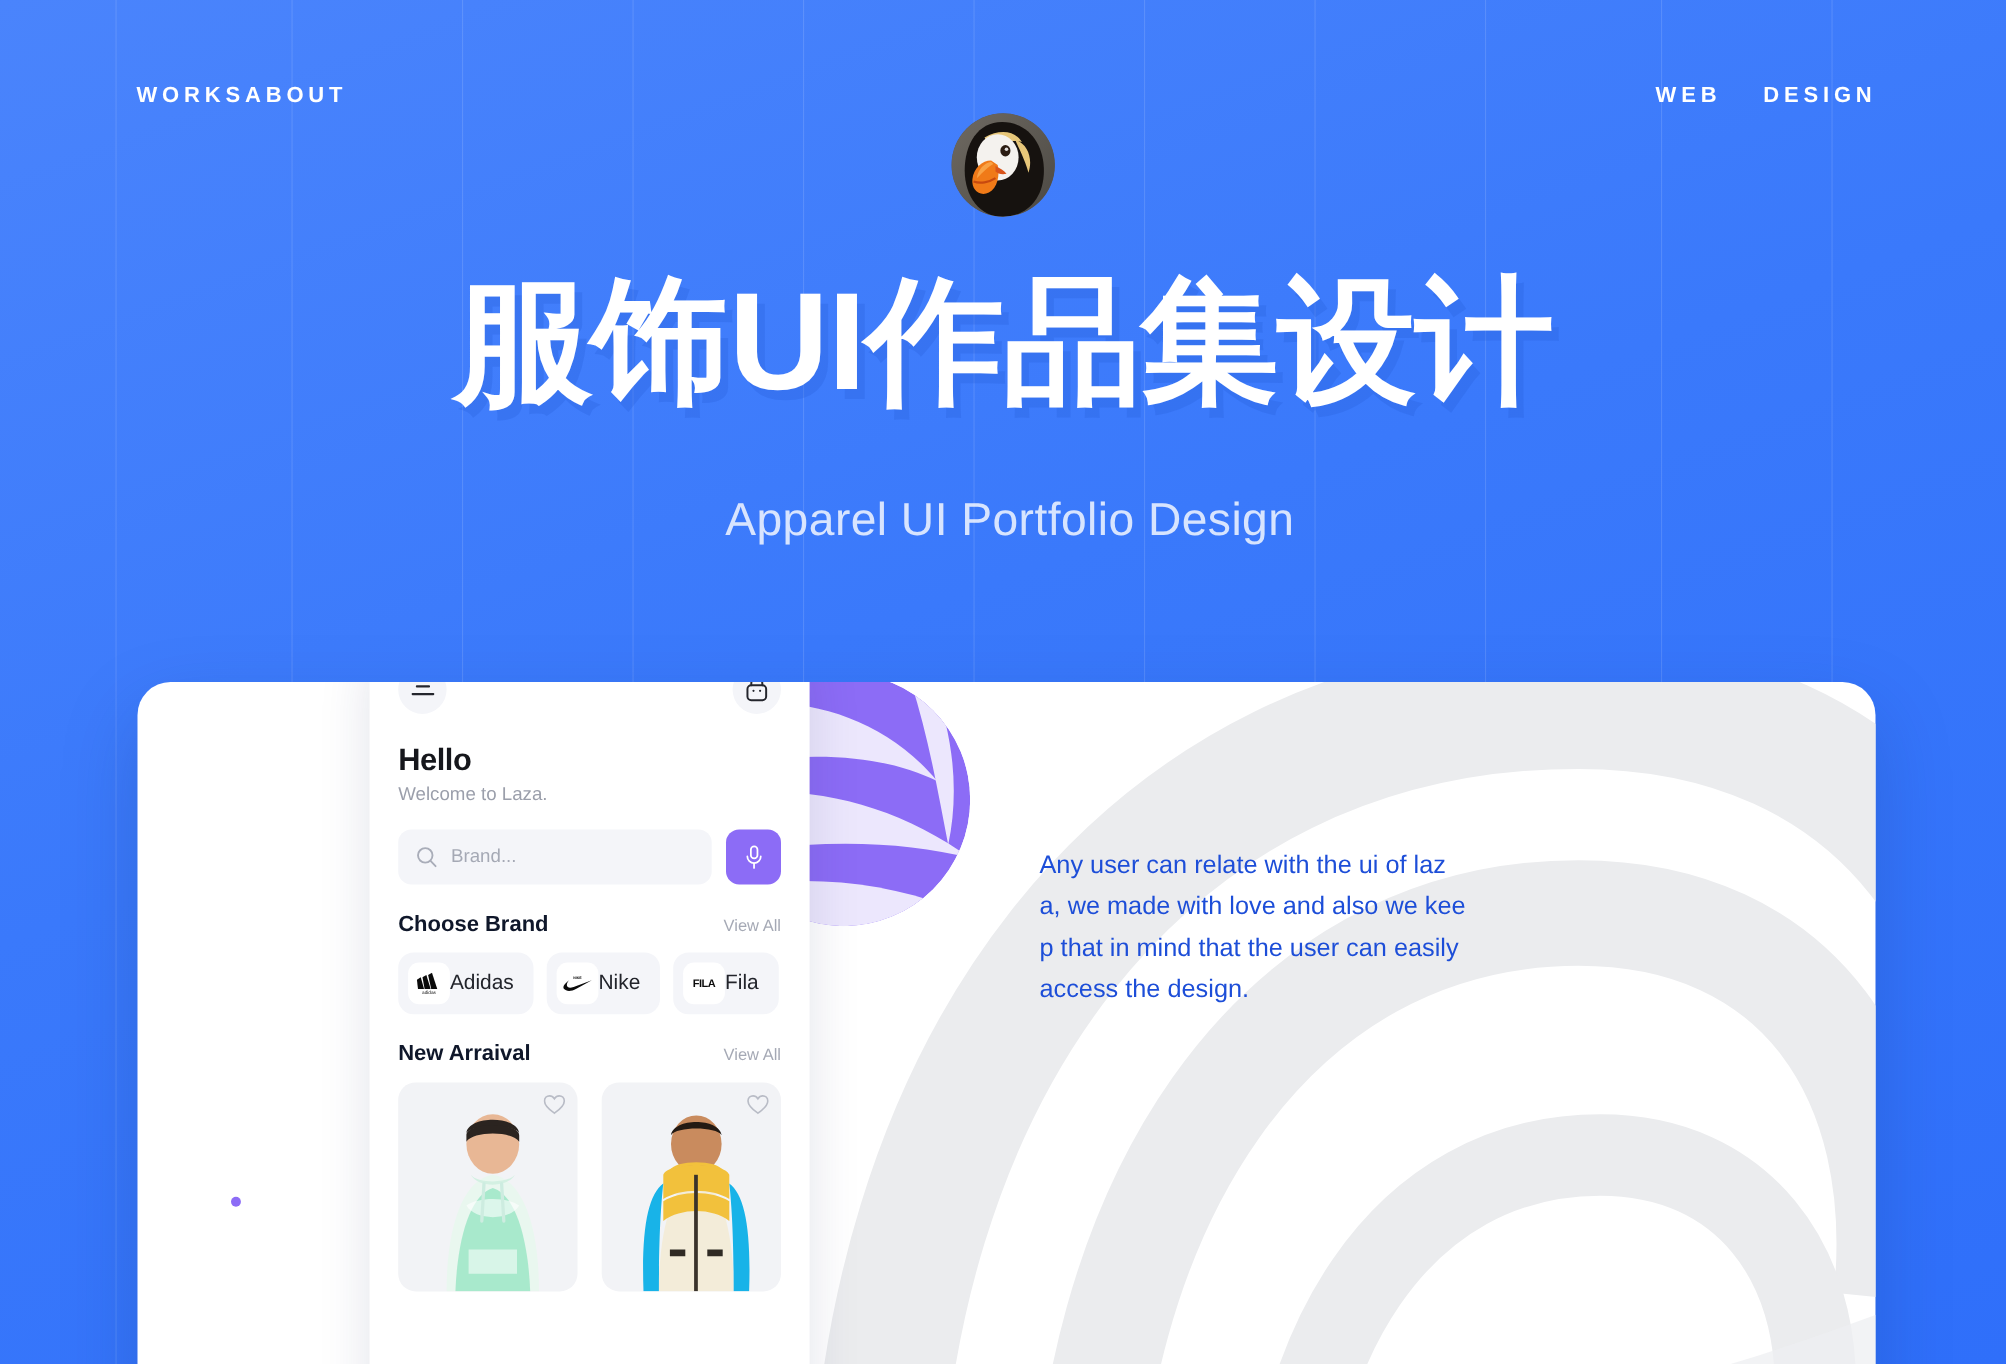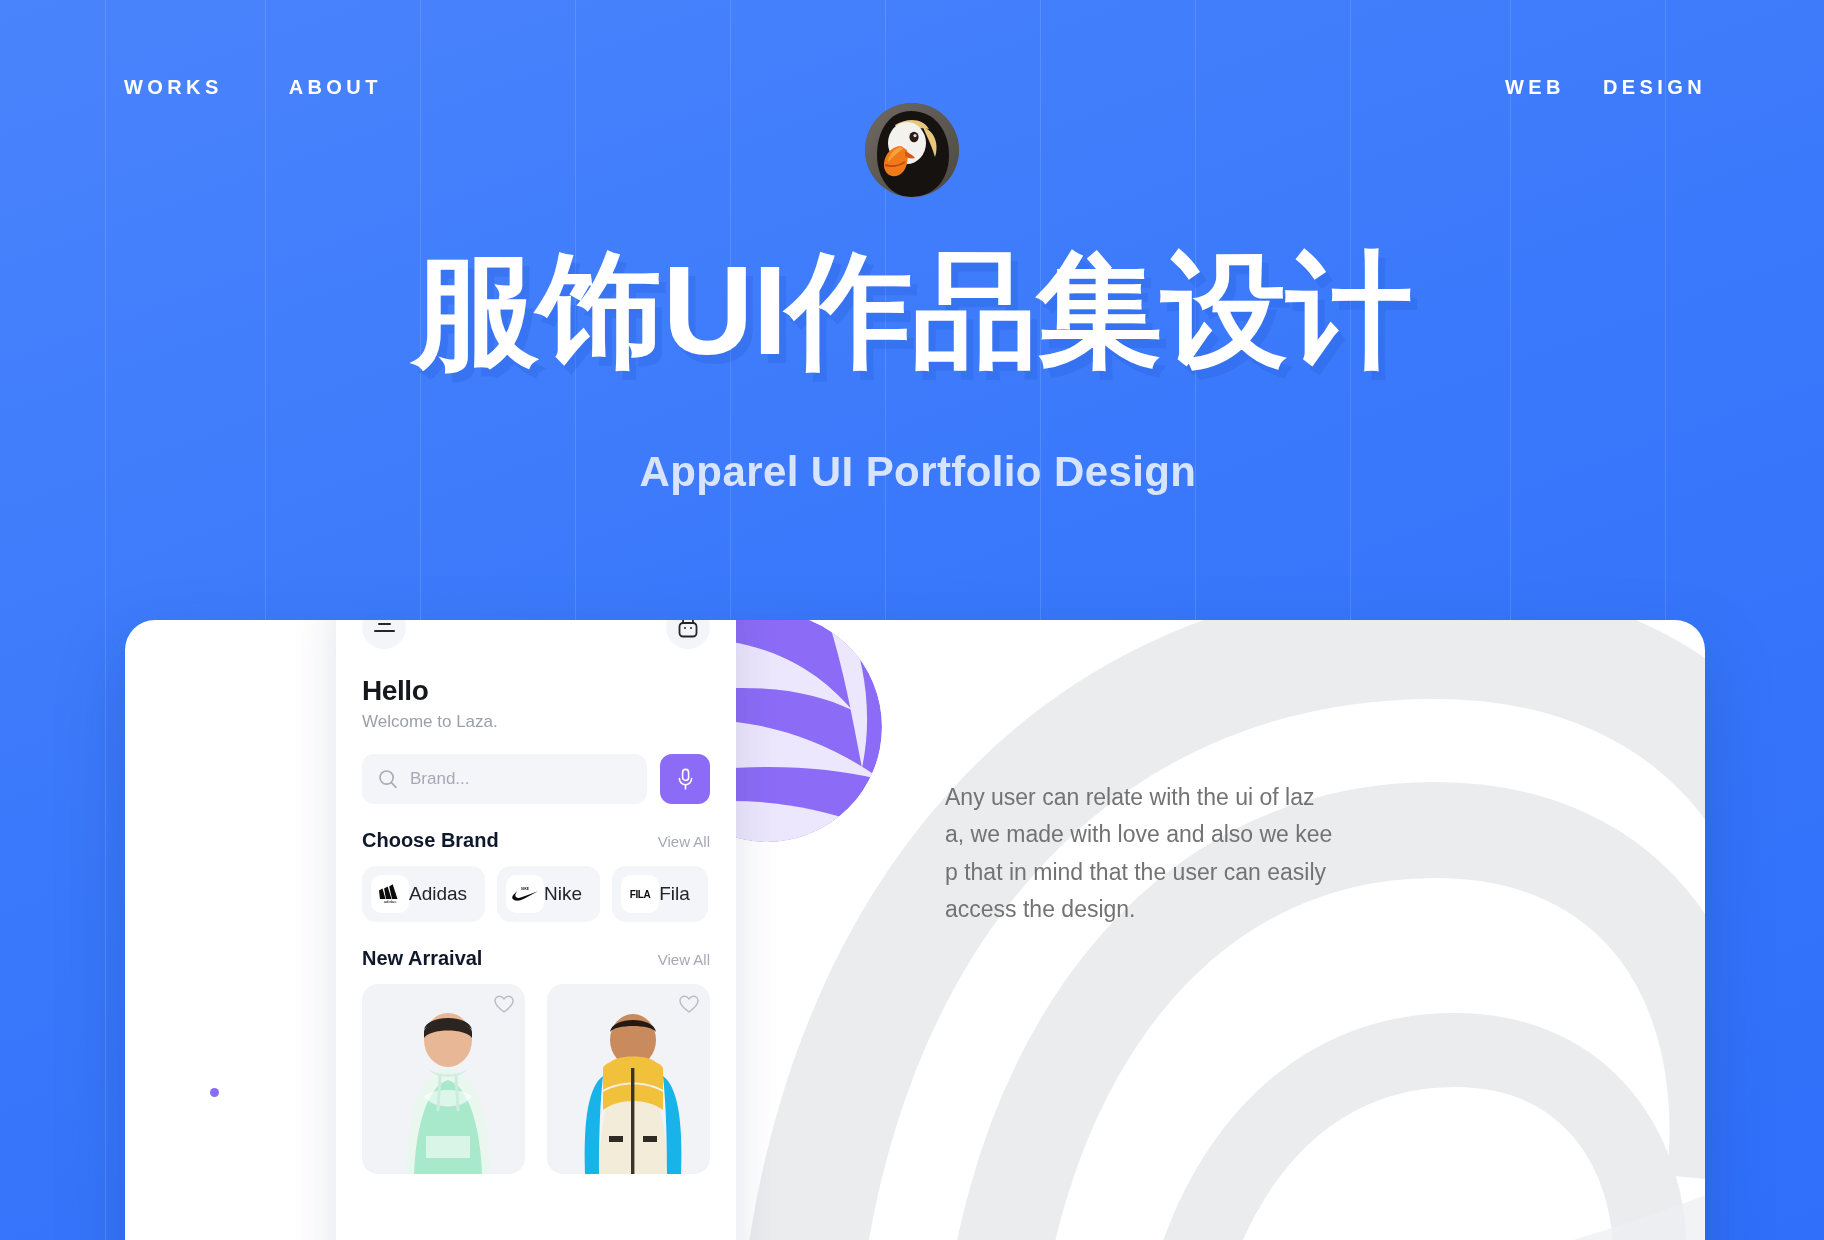--- a/index.html
+++ b/index.html
@@ -19,21 +19,21 @@
   .grid-lines i{
     position:absolute; top:0; bottom:0; width:1px;
     background:rgba(255,255,255,.13);
   }
 
   
   .nav{
     position:absolute; top:0; left:0; right:0; height:175px;
     display:flex; align-items:center; z-index:20;
   }
-  .nav-left{ position:absolute; left:124px; display:flex; gap:66px; }
+  .nav-left{ position:absolute; left:124px; display:flex; }
   .nav-right{ position:absolute; right:118px; display:flex; gap:38px; }
   .nav-link{
     color:#fff; font-size:20px; font-weight:700;
     letter-spacing:4.4px; text-decoration:none; white-space:nowrap;
     cursor:pointer;
   }
   .avatar{
     position:absolute; left:50%; transform:translateX(-50%); top:103px;
     width:94px; height:94px; border-radius:50%; overflow:hidden;
     background:#5a5650; cursor:pointer;
@@ -44,21 +44,21 @@
   .headline{
     position:absolute; top:248px; left:0; right:0; text-align:center; z-index:15;
   }
   .headline h1{
     font-size:126px; line-height:1.0; font-weight:900; color:#fff;
     letter-spacing:-1px;
     text-shadow:7px 9px 0 rgba(40,95,220,.30);
   }
   .subhead{
     position:absolute; top:448px; left:12px; right:0; text-align:center; z-index:15;
-    font-size:42px; color:rgba(255,255,255,.80); font-weight:700;
+    font-size:42px; color:rgba(255,255,255,.80); font-weight:400;
     letter-spacing:.4px;
   }
 
   
   .card{
     position:absolute; left:125px; top:620px; width:1580px; height:680px;
     background:#ffffff; border-radius:30px; overflow:hidden;
     box-shadow:0 28px 70px rgba(18,50,120,.22);
     z-index:10;
   }
@@ -128,22 +128,22 @@
   .heart{ position:absolute; right:11px; top:11px; }
   .model{ position:absolute; left:0; right:0; bottom:0; height:168px; }
 
   
   .copy{ position:absolute; left:820px; top:118px; width:560px; z-index:5; }
   .copy h3{
     font-size:55px; line-height:1.28; font-weight:800;
     color:#1b1c20; letter-spacing:-1.2px;
   }
   .copy p{
-    margin-top:41px; font-size:23px; line-height:1.62;
-    color:#737373; white-space:pre-line;
+    margin-top:30px; font-size:23px; line-height:1.62;
+    color:#1d4ed8; white-space:pre-line;
   }
 </style>
 </head>
 <body>
 
 <div class="hero-bg"></div>
 <div class="grid-lines" id="gridLines">
     <i style="left: 105px;"></i>
     <i style="left: 265px;"></i>
     <i style="left: 420px;"></i>

